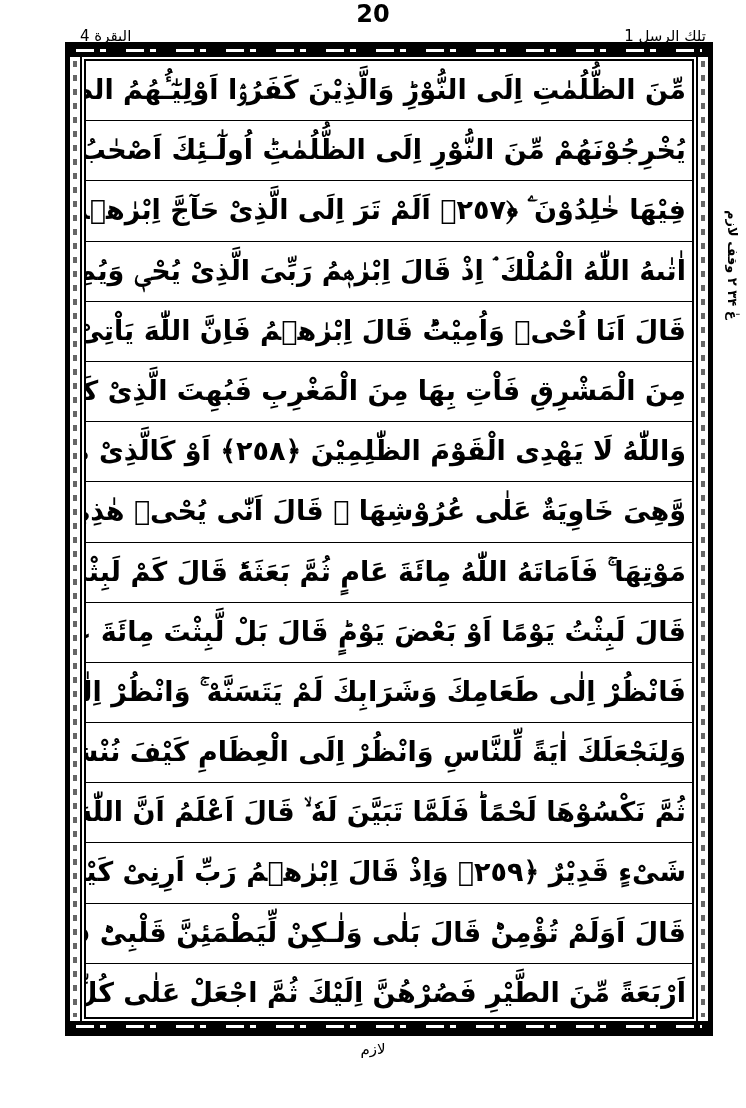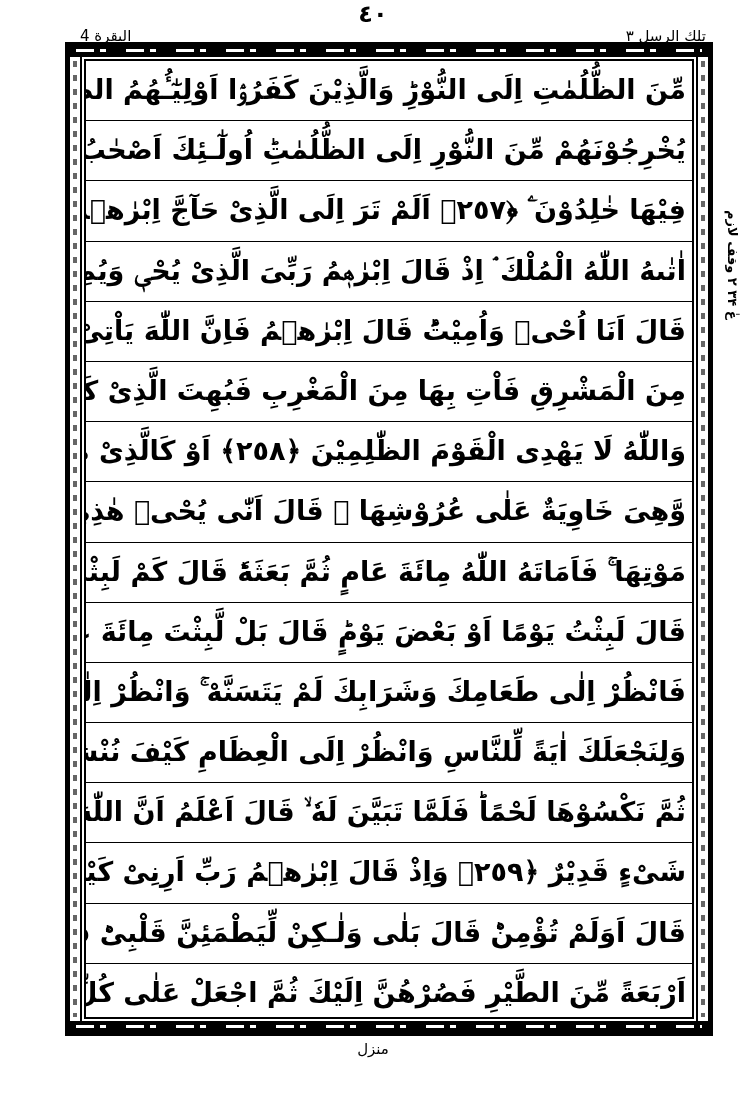--- a/index.html
+++ b/index.html
@@ -31,22 +31,22 @@
           font-family:"DejaVu Sans", sans-serif; font-weight:bold; font-size:27px;
           line-height:58px; padding:0 6px; white-space:nowrap; overflow:hidden; }
   .line:last-child { border-bottom:none; }
   .margin-note { position:absolute; left:716px; top:180px; width:24px; height:140px;
                  writing-mode:vertical-rl; font-size:13px; font-weight:bold; direction:rtl; }
   .footer { position:absolute; left:0; right:0; top:1040px; text-align:center; font-size:15px; direction:rtl; }
 </style>
 </head>
 <body>
 
-<div class="hdr hdr-right">تلك الرسل ٣</div>
-<div class="hdr-center">٤٠</div>
+<div class="hdr hdr-right">تلك الرسل 1</div>
+<div class="hdr-center">20</div>
 <div class="hdr hdr-left">البقرة 4</div>
 
 <div class="frame">
   <div class="band-top"></div>
   <div class="band-bottom"></div>
   <div class="side side-left"></div>
   <div class="side side-right"></div>
   <div class="textbox">
     <div class="line">مِّنَ الظُّلُمٰتِ اِلَى النُّوْرِؕ وَالَّذِيْنَ كَفَرُوْۤا اَوْلِيٰٓـُٔهُمُ الطَّاغُوْتُ ۙ</div>
     <div class="line">يُخْرِجُوْنَهُمْ مِّنَ النُّوْرِ اِلَى الظُّلُمٰتِؕ اُولٰٓـئِكَ اَصْحٰبُ النَّارِۚ هُمْ</div>
@@ -62,13 +62,13 @@
     <div class="line">وَلِنَجْعَلَكَ اٰيَةً لِّلنَّاسِ وَانْظُرْ اِلَى الْعِظَامِ كَيْفَ نُنْشِزُهَا</div>
     <div class="line">ثُمَّ نَكْسُوْهَا لَحْمًاؕ فَلَمَّا تَبَيَّنَ لَهٗ ۙ قَالَ اَعْلَمُ اَنَّ اللّٰهَ عَلٰى كُلِّ</div>
     <div class="line">شَىْءٍ قَدِيْرٌ ﴿٢٥٩﴾ وَاِذْ قَالَ اِبْرٰهٖمُ رَبِّ اَرِنِىْ كَيْفَ تُحْىِ الْمَوْتٰىؕ</div>
     <div class="line">قَالَ اَوَلَمْ تُؤْمِنْؕ قَالَ بَلٰى وَلٰـكِنْ لِّيَطْمَئِنَّ قَلْبِىْؕ قَالَ فَخُذْ</div>
     <div class="line">اَرْبَعَةً مِّنَ الطَّيْرِ فَصُرْهُنَّ اِلَيْكَ ثُمَّ اجْعَلْ عَلٰى كُلِّ جَبَلٍ</div>
   </div>
 </div>
 
 <div class="margin-note">عٰ ۳۴ ۲ وقف لازم</div>
 
-<div class="footer">منزل</div>
+<div class="footer">لازم</div>
 
 </body></html>

